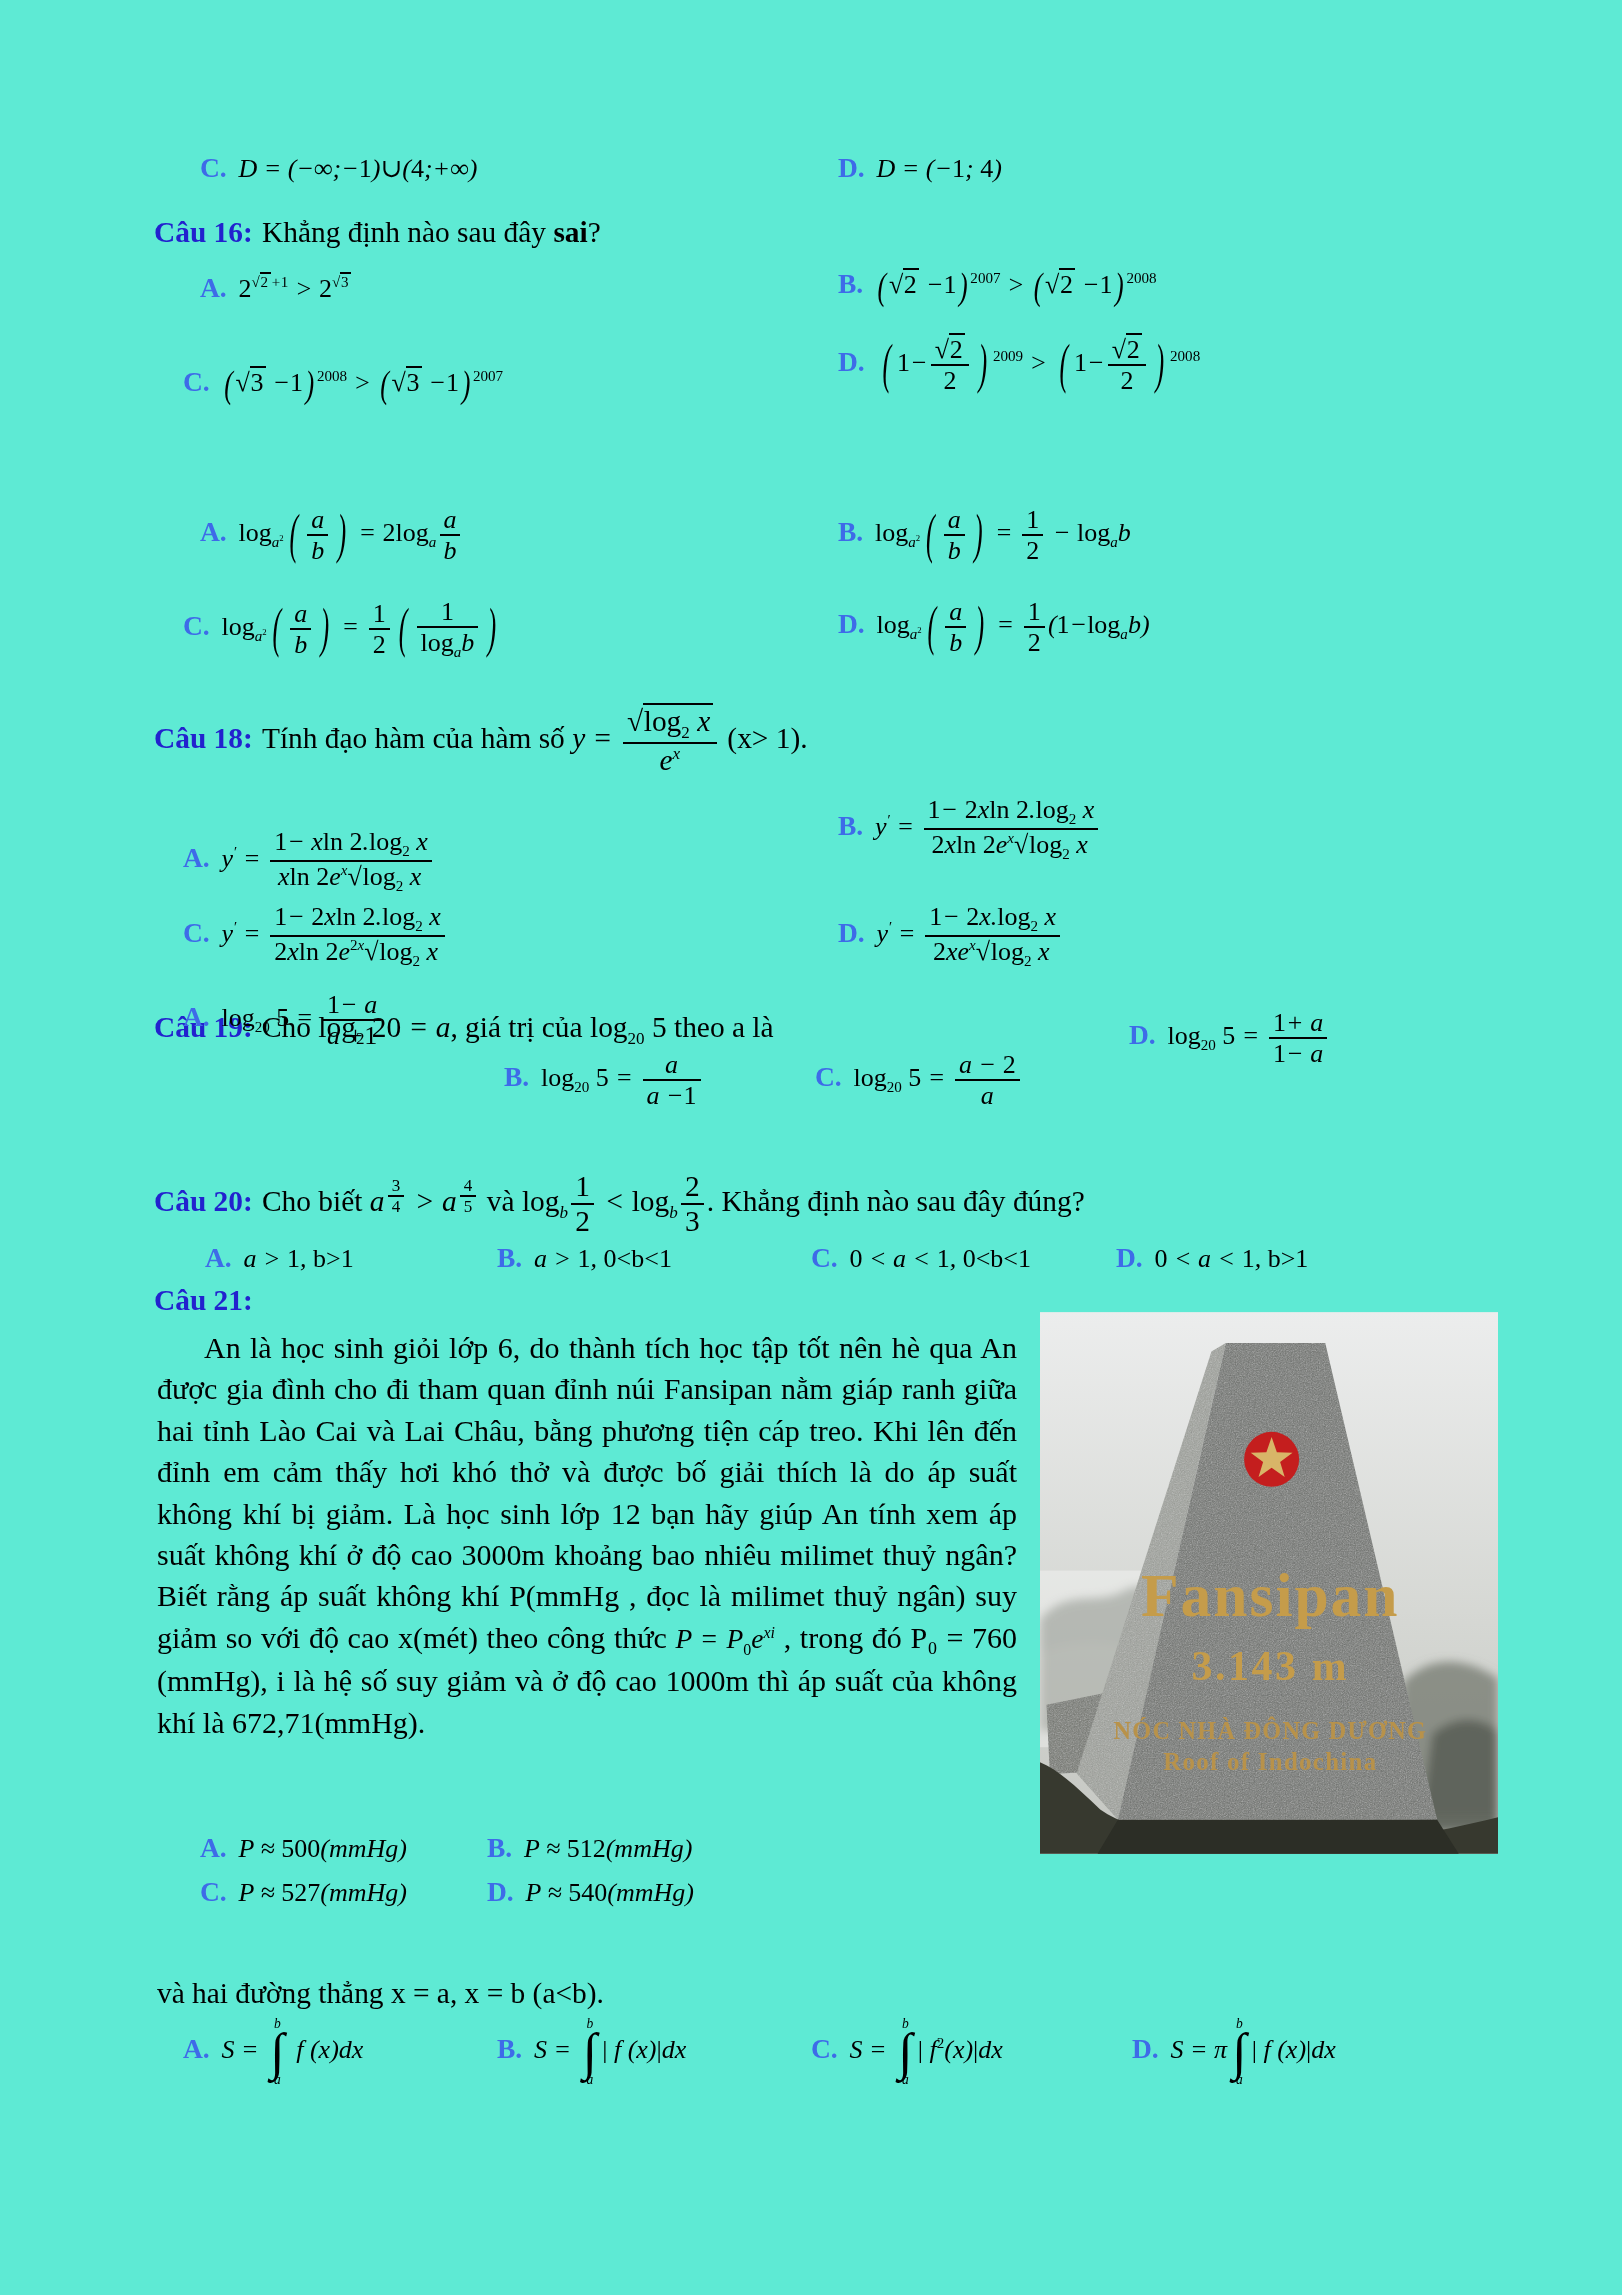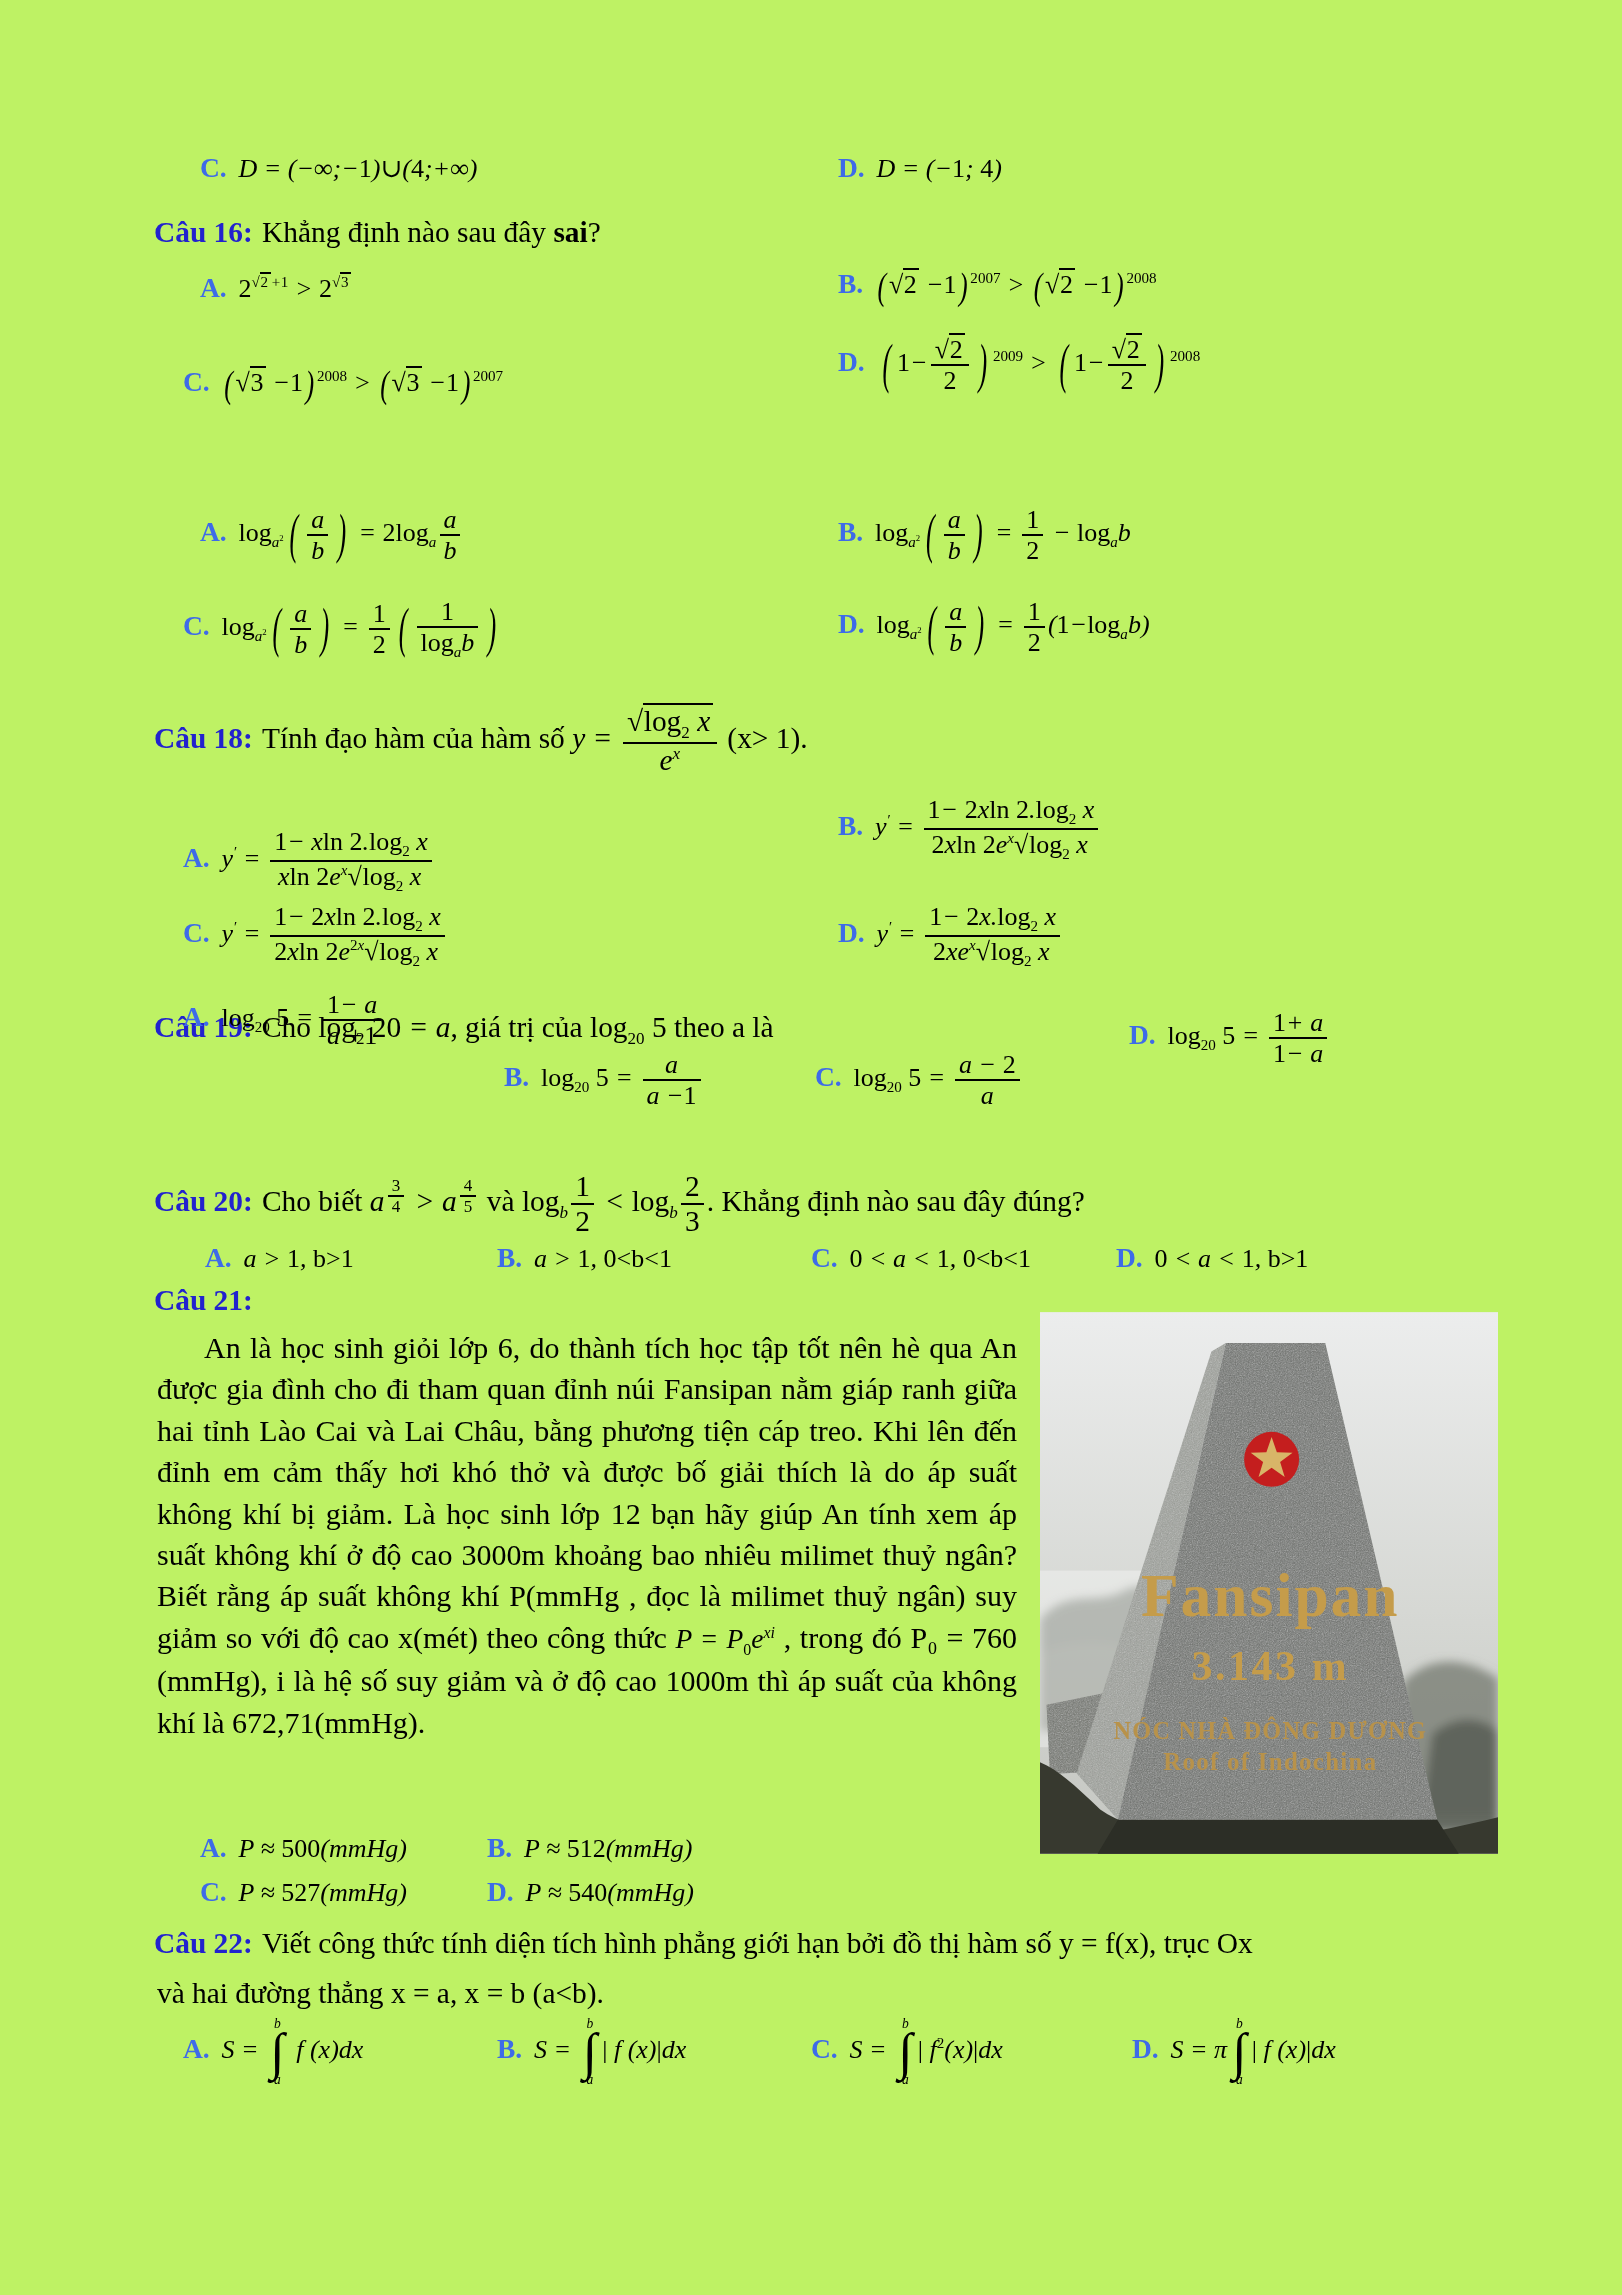--- a/index.html
+++ b/index.html
@@ -1,18 +1,18 @@
 <!DOCTYPE html>
 <html style="font-size:10.5px"><head>
 <meta charset="utf-8">
 <style>
   * { box-sizing: border-box; }
   html,body { margin:0; padding:0; background:#888; }
   .page {
-    position:relative; width:1623px; height:2295px; background:#bef264;
+    position:relative; width:1623px; height:2295px; background:#5eead4;
     font-family:"Liberation Serif","DejaVu Serif",serif; color:#000; overflow:hidden;
     margin:0 auto;
   }
   .abs { position:absolute; }
   .qheader { font-size:29.4px; white-space:nowrap; }
   .qlabel { color:#2222ce; font-weight:700; margin-right:9.2px; }
   .optline { font-size:26px; white-space:nowrap; }
   .optlabel { color:#3e6be8; font-weight:700; margin-right:11.8px; font-size:27.5px; }
   .m { font-style:italic; }
   .rm { font-style:normal; }
@@ -247,23 +247,20 @@
   <div class="abs optline" style="left:487px; top:1832px;">
     <span class="optlabel">B.</span><span class="m">P ≈ <span class="rm">512</span>(mmHg)</span>
   </div>
   <div class="abs optline" style="left:200px; top:1876px;">
     <span class="optlabel">C.</span><span class="m">P ≈ <span class="rm">527</span>(mmHg)</span>
   </div>
   <div class="abs optline" style="left:487px; top:1876px;">
     <span class="optlabel">D.</span><span class="m">P ≈ <span class="rm">540</span>(mmHg)</span>
   </div>
 
-  <div class="abs qheader" style="left:154px; top:1927px;">
-    <span class="qlabel">Câu 22:</span><span>Viết công thức tính diện tích hình phẳng  giới hạn bởi đồ thị hàm số y = f(x), trục Ox</span>
-  </div>
   <div class="abs qheader" style="left:157px; top:1977px;">
     <span>và hai đường thẳng x = a, x = b (a&lt;b).</span>
   </div>
   <div class="abs optline" style="left:183px; top:2017px;">
     <span class="optlabel">A.</span><span class="m">S = <span class="int">
           <span class="ilim">b</span>
           <span class="isym">∫</span>
           <span class="ilim">a</span>
         </span> f (x)dx</span>
   </div>

